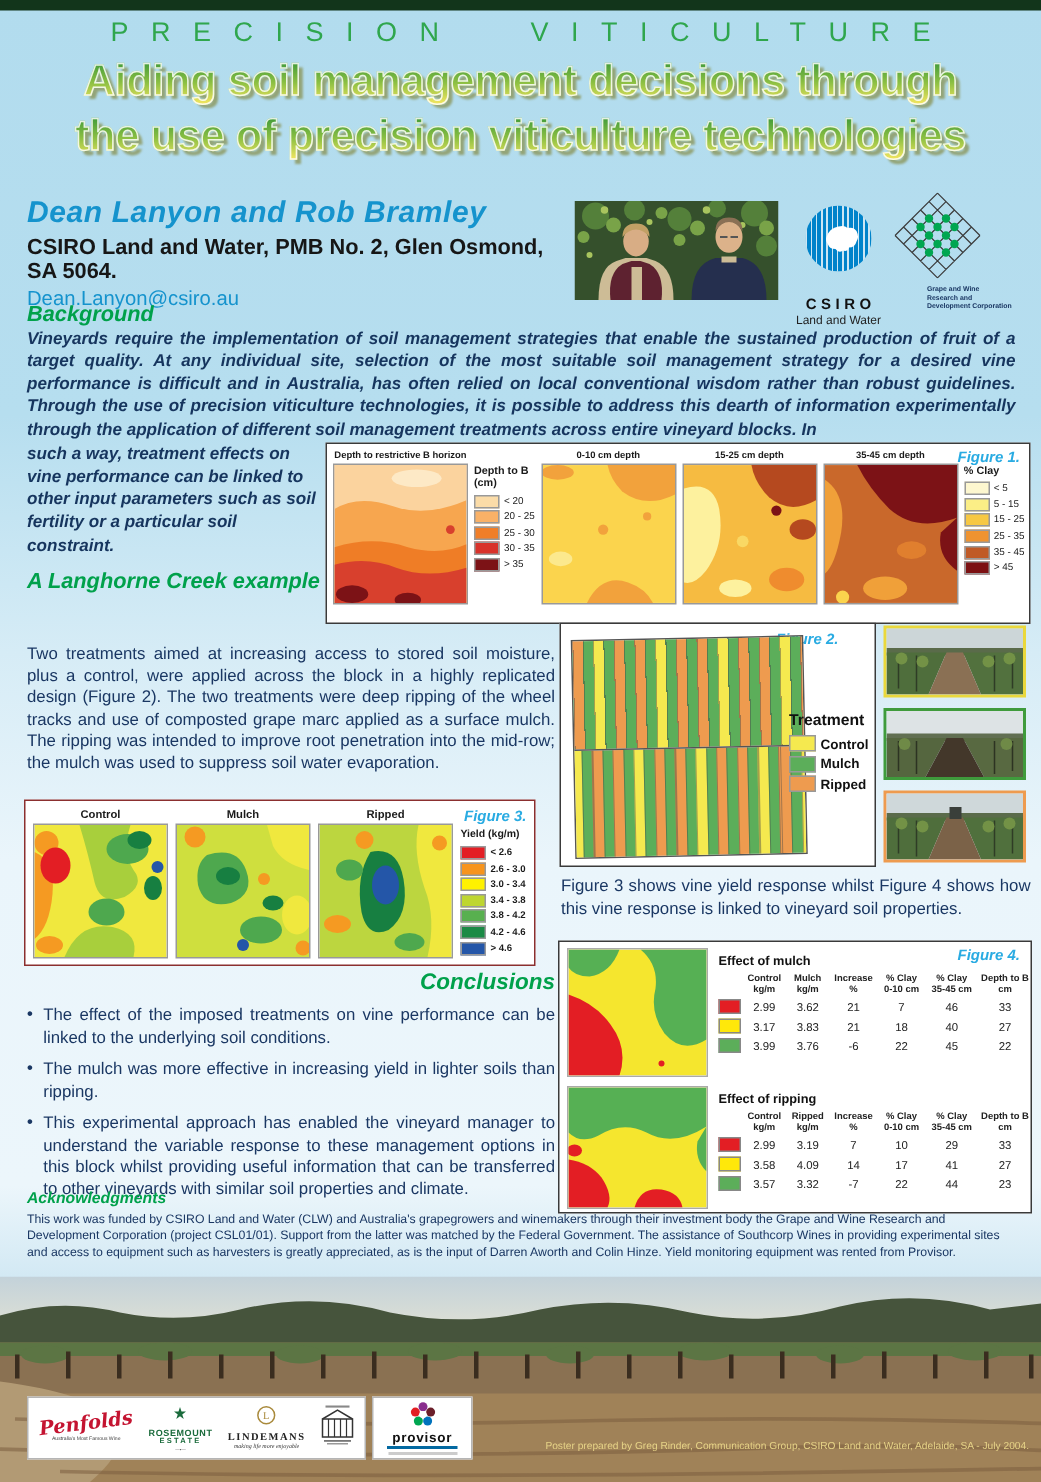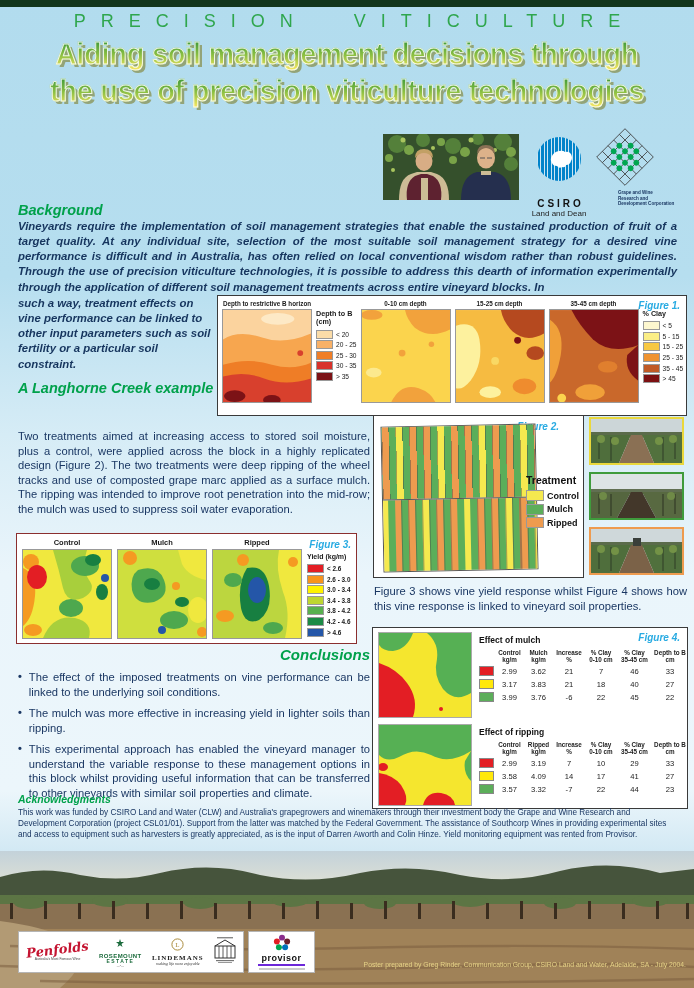--- a/index.html
+++ b/index.html
@@ -105,21 +105,21 @@
     transform:rotate(-7deg);line-height:1;}
   .pen-tag{font-size:3.4px;color:#444;text-align:center;margin-top:2px;transform:none;}
   .logo-cell{text-align:center;line-height:1.05;}
   .rose1{font-size:6px;font-weight:bold;color:#1b6b3c;letter-spacing:.4px;}
   .rose2{font-size:5px;font-weight:bold;color:#1b6b3c;letter-spacing:1.5px;}
   .rose-tag{font-size:3px;color:#666;}
   .lind-name{font-family:"Liberation Serif",serif;font-size:7px;font-weight:bold;color:#222;letter-spacing:1px;}
   .lind-tag{font-family:"Liberation Serif",serif;font-size:4px;font-style:italic;color:#333;}
   .provbox{position:absolute;left:248px;top:931px;width:67px;height:42px;background:#fff;border:1px solid #b5b5b5;
     display:flex;flex-direction:column;align-items:center;justify-content:center;box-sizing:border-box;}
-  .prov-name{font-size:9px;font-weight:bold;color:#111;letter-spacing:.5px;border-bottom:2px solid #6d28d9;
+  .prov-name{font-size:9px;font-weight:bold;color:#111;letter-spacing:.5px;border-bottom:2px solid #0369a1;
     padding:0 3px 1px;margin-top:1px;}
   .prov-tagline{width:46px;height:2px;background:#ccc;margin-top:2px;}
   .credit{position:absolute;right:8px;top:961px;width:420px;text-align:right;font-size:6.8px;color:#e6d387;}
 </style>
 </head>
 <body>
 
 <div class="poster">
 
   <div class="topbar"></div>
@@ -129,20 +129,25 @@
     <div class="t-layer t-shadow">
       <div>Aiding soil management decisions through</div>
       <div>the use of precision viticulture technologies</div>
     </div>
     <div class="t-layer t-fill">
       <div>Aiding soil management decisions through</div>
       <div>the use of precision viticulture technologies</div>
     </div>
   </div>
 
+  <div class="authors">
+    <div class="names">Dean Lanyon and Rob Bramley</div>
+    <div class="affil">CSIRO Land and Water, PMB No. 2, Glen Osmond, SA 5064.</div>
+    <span class="email">Dean.Lanyon@csiro.au</span>
+  </div>
 
   <svg class="authors-photo" width="136" height="66">
     <rect width="136" height="66" fill="#35502c"></rect>
     <g fill="#54803a">
         <circle cx="14" cy="10" r="9"></circle>
         <circle cx="40" cy="6" r="7"></circle>
         <circle cx="70" cy="12" r="8"></circle>
         <circle cx="120" cy="8" r="9"></circle>
         <circle cx="95" cy="5" r="6"></circle>
         <circle cx="128" cy="30" r="7"></circle>
@@ -174,21 +179,21 @@
     <path d="M97,24 h5 m2,0 h5" stroke="#555" stroke-width="1.2" fill="none"></path>
   </svg>
 
   <div class="csiro-wrap">
     <div class="csiro-circle">
       <svg width="44" height="44">
         <path d="M14,21 q2,-6 8,-7 q4,-1 6,1 q4,-1 6,2 q2,4 0,7 q-1,4 -5,4 q-1,3 -4,2 q-3,2 -5,-1 q-4,0 -5,-3 q-2,-3 -1,-5 z" fill="#fff"></path>
       </svg>
     </div>
     <div class="csiro-name">CSIRO</div>
-    <div class="csiro-sub">Land and Dean</div>
+    <div class="csiro-sub">Land and Water</div>
   </div>
 
   <div class="gwrdc-wrap">
     <svg width="58" height="58">
       <g transform="rotate(45 29 29)">
         <path d="M9,9H49M9,17H49M9,25H49M9,33H49M9,41H49M9,49H49M9,9V49M17,9V49M25,9V49M33,9V49M41,9V49M49,9V49" stroke="#3a3a3a" stroke-width="0.8" fill="none"></path>
         <g fill="#00a651">
           <circle cx="25" cy="17" r="2.8"></circle>
             <circle cx="33" cy="17" r="2.8"></circle>
           <circle cx="17" cy="25" r="2.8"></circle>

